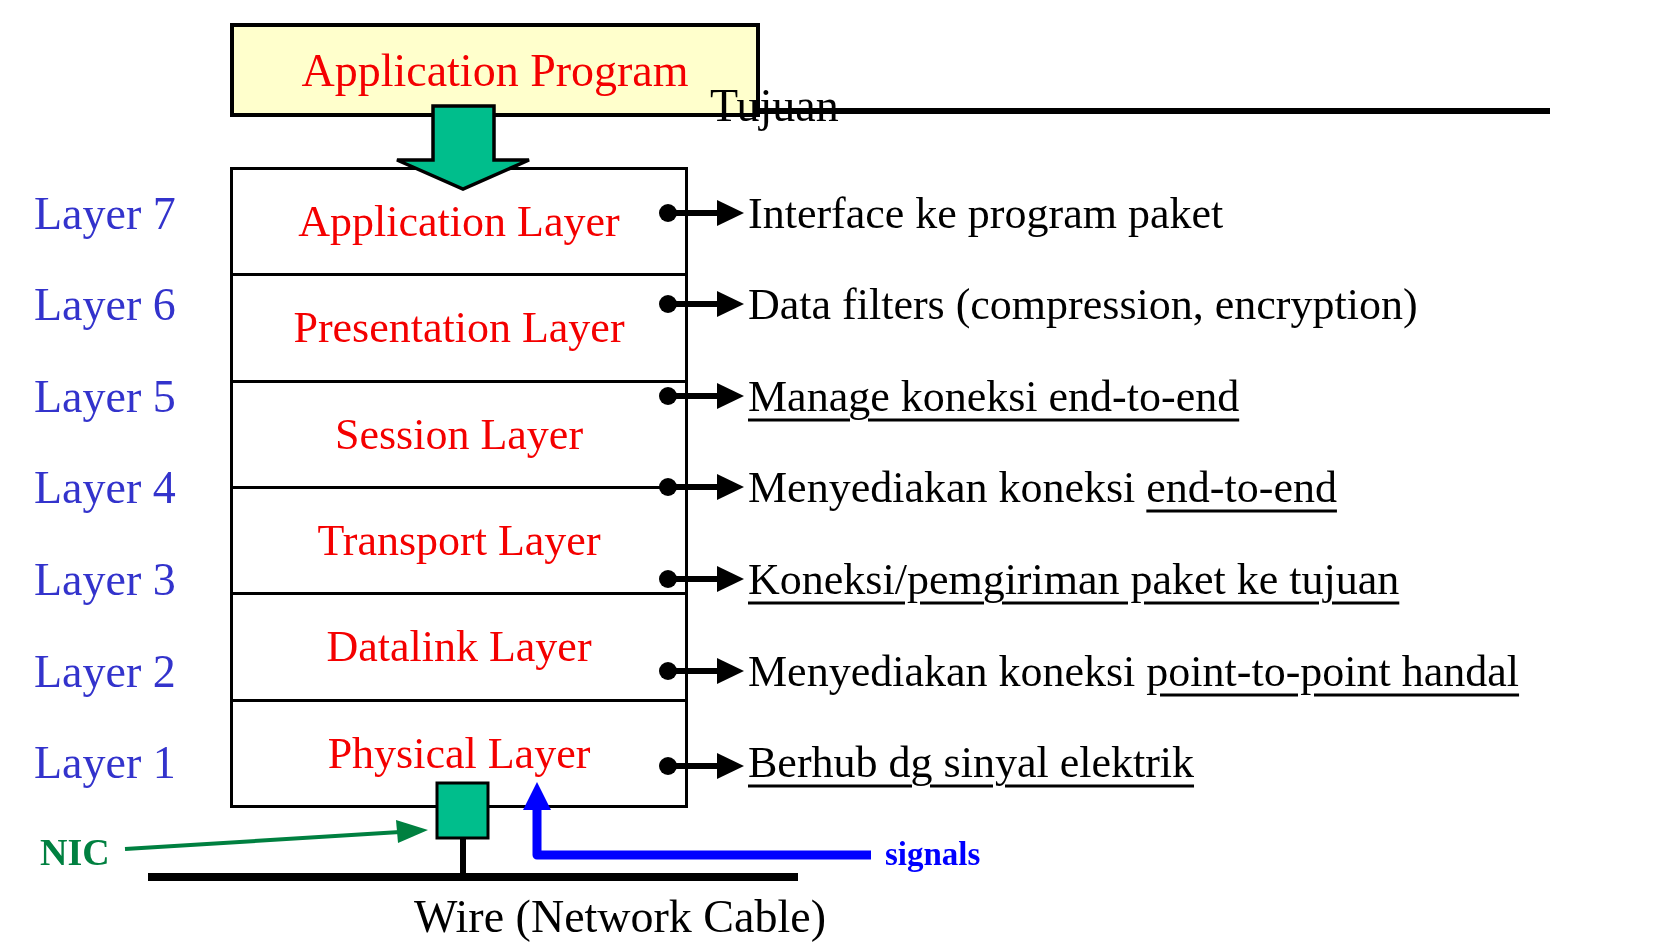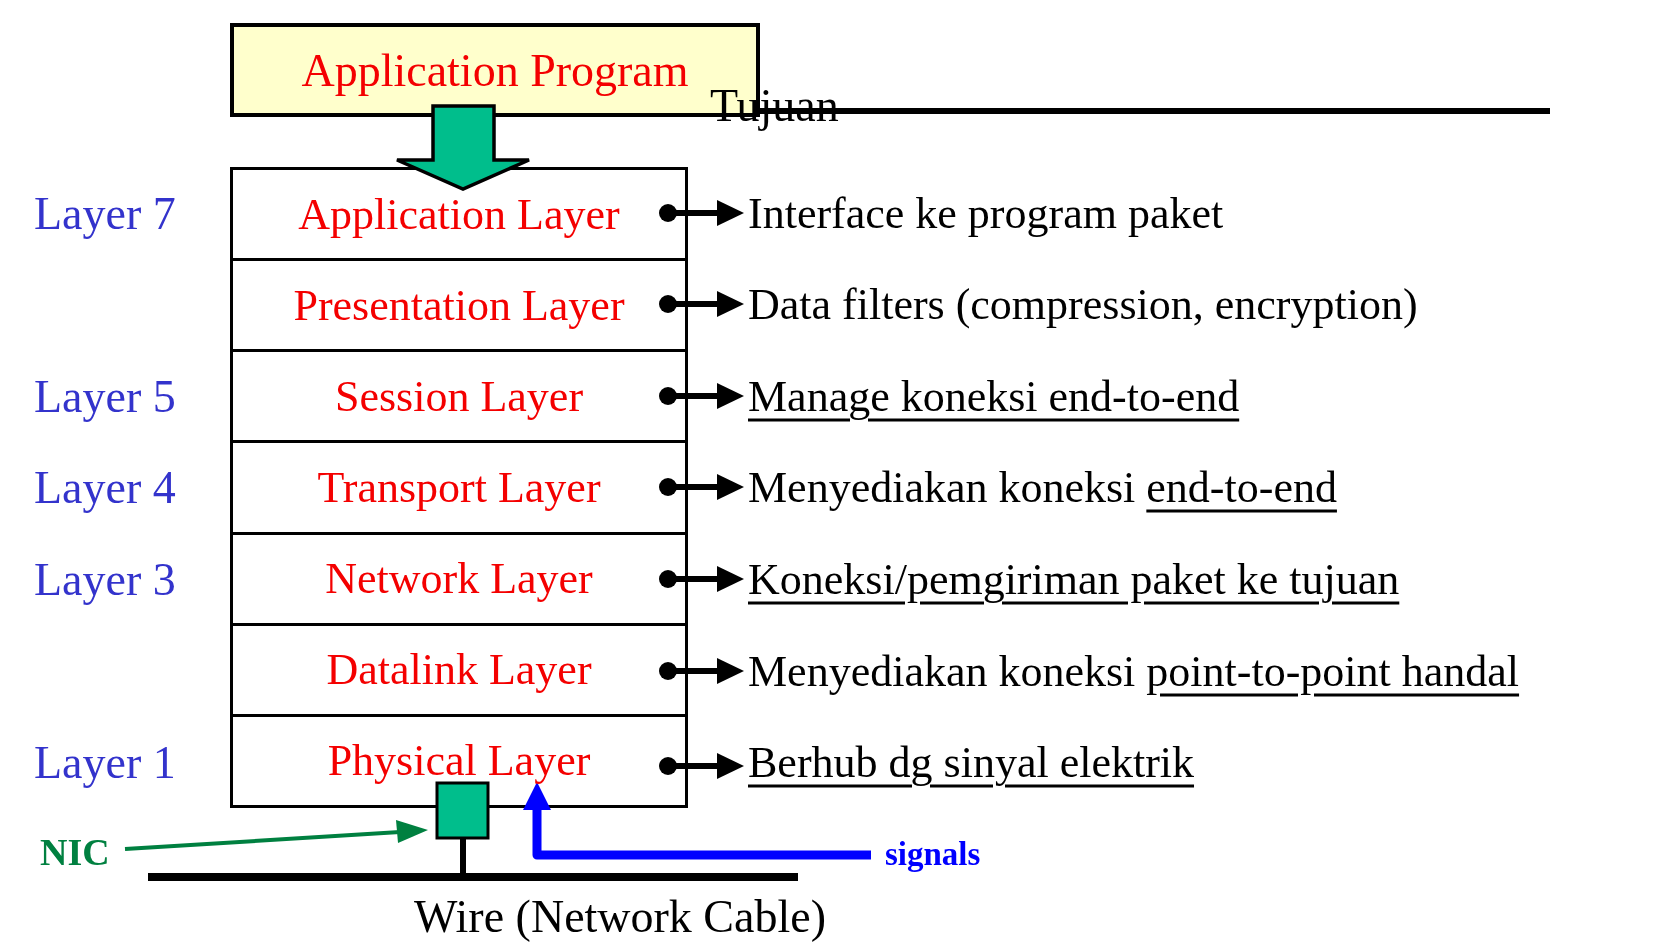--- a/index.html
+++ b/index.html
@@ -113,34 +113,33 @@
     <div class="stack-row">
         <span class="layer-name">Presentation Layer</span>
       </div>
     <div class="stack-row">
         <span class="layer-name">Session Layer</span>
       </div>
     <div class="stack-row">
         <span class="layer-name">Transport Layer</span>
       </div>
     <div class="stack-row">
-        <span class="layer-name">Network Layer</span>
-      </div>
-    <div class="stack-row">
         <span class="layer-name">Datalink Layer</span>
       </div>
     <div class="stack-row">
         <span class="layer-name">Physical Layer</span>
       </div>
   </div>
 
   <div class="layer-num" style="top:213px">Layer 7</div>
+  <div class="layer-num" style="top:304px">Layer 6</div>
   <div class="layer-num" style="top:396px">Layer 5</div>
   <div class="layer-num" style="top:487px">Layer 4</div>
   <div class="layer-num" style="top:579px">Layer 3</div>
+  <div class="layer-num" style="top:671px">Layer 2</div>
   <div class="layer-num" style="top:762px">Layer 1</div>
 
   <div class="desc" style="top:213px"><span class="plain">Interface ke program paket</span><span class="under"></span></div>
   <div class="desc" style="top:304px"><span class="plain">Data filters (compression, encryption)</span><span class="under"></span></div>
   <div class="desc" style="top:396px"><span class="plain"></span><span class="under">Manage koneksi end-to-end</span></div>
   <div class="desc" style="top:487px"><span class="plain">Menyediakan koneksi </span><span class="under">end-to-end</span></div>
   <div class="desc" style="top:579px"><span class="plain"></span><span class="under">Koneksi/pemgiriman paket ke tujuan</span></div>
   <div class="desc" style="top:671px"><span class="plain">Menyediakan koneksi </span><span class="under">point-to-point handal</span></div>
   <div class="desc" style="top:762px"><span class="plain"></span><span class="under">Berhub dg sinyal elektrik</span></div>
 

